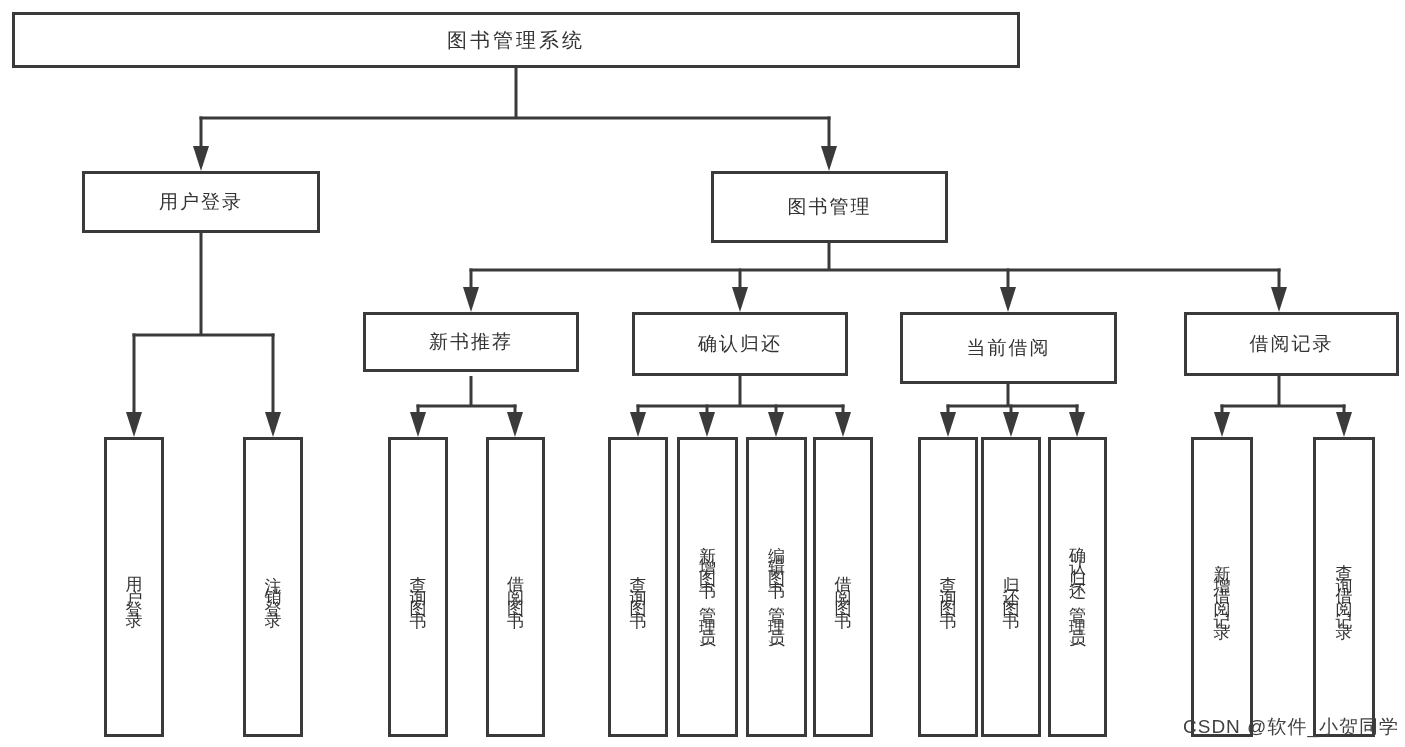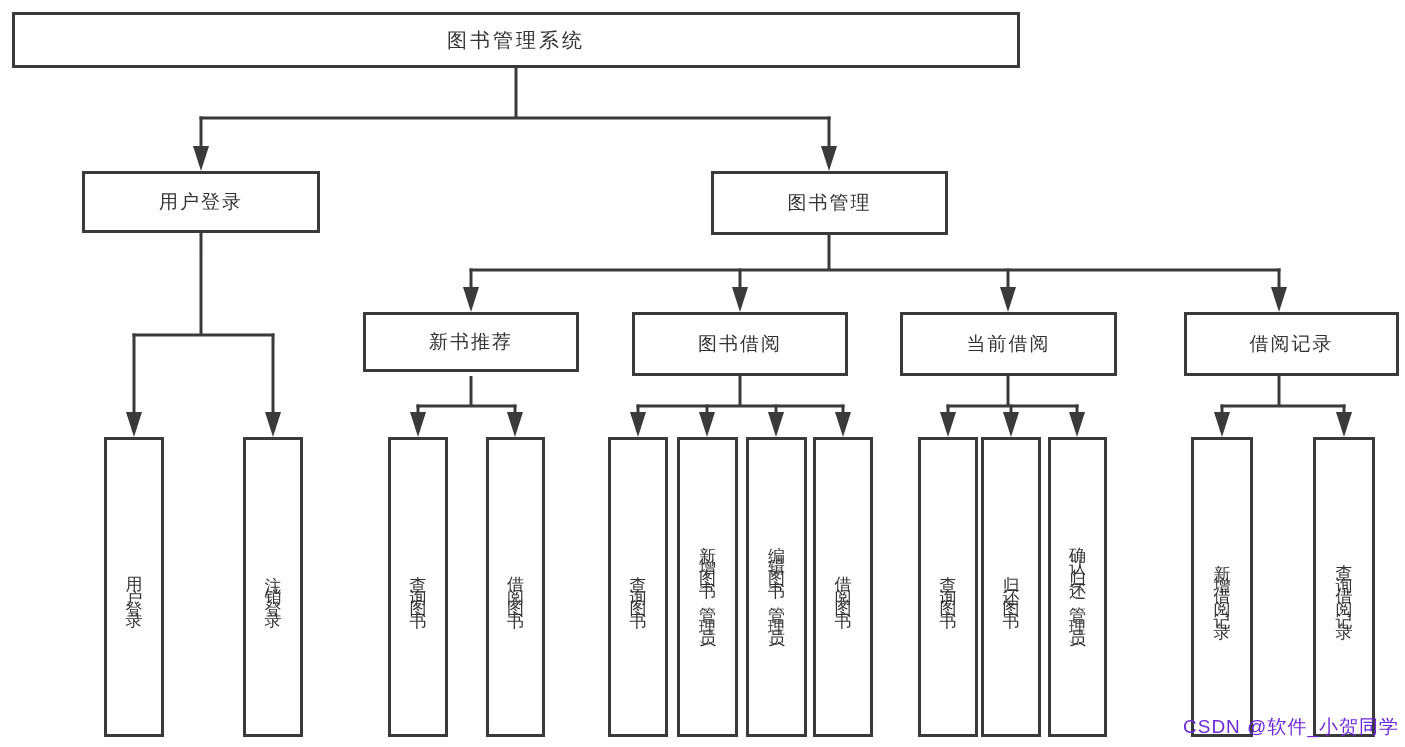--- a/index.html
+++ b/index.html
@@ -36,44 +36,44 @@
     text-orientation: mixed;
     font-size: 17px;
     letter-spacing: 12px;
     line-height: 1;
     top: 437px;
     height: 300px;
   }
   
   .n-root  { left: 12px;  top: 12px;  width: 1008px; height: 56px; }
   .n-l2a   { left: 82px;  top: 171px; width: 238px;  height: 62px; }
-  .n-l2b   { left: 711px; top: 171px; width: 237px;  height: 64px; }
+  .n-l2b   { left: 711px; top: 171px; width: 237px;  height: 72px; }
   .n-l3a   { left: 363px; top: 312px; width: 216px;  height: 60px; }
   .n-l3b   { left: 632px; top: 312px; width: 216px;  height: 64px; }
-  .n-l3c   { left: 900px; top: 312px; width: 217px;  height: 64px; }
+  .n-l3c   { left: 900px; top: 312px; width: 217px;  height: 72px; }
   .n-l3d   { left: 1172px;top: 312px; width: 215px;  height: 64px; margin-left: 12px; }
   .n-g1c1  { left: 104px;  width: 60px; }
   .n-g1c2  { left: 243px;  width: 60px; }
   .n-g2c1  { left: 388px;  width: 60px; }
   .n-g2c2  { left: 486px;  width: 59px; }
   .n-g3c1  { left: 608px;  width: 60px; }
   .n-g3c2  { left: 677px;  width: 61px; }
   .n-g3c3  { left: 746px;  width: 61px; }
   .n-g3c4  { left: 813px;  width: 60px; }
   .n-g4c1  { left: 918px;  width: 60px; }
   .n-g4c2  { left: 981px;  width: 60px; }
   .n-g4c3  { left: 1048px; width: 59px; }
   .n-g5c1  { left: 1191px; width: 62px; }
   .n-g5c2  { left: 1313px; width: 62px; }
   .watermark {
     position: absolute;
     left: 1183px;
     top: 714px;
     font-size: 19px;
-    color: #6d28d9;
+    color: #404040;
     letter-spacing: 1px;
     white-space: nowrap;
     z-index: 5;
   }
 </style>
 </head>
 <body>
 
 <div class="canvas">
 
@@ -149,21 +149,21 @@
       <polygon points="1336,412 1352,412 1344,437"></polygon>
     </g>
   </svg>
 
   <div class="box hbox root-box n-root">图书管理系统</div>
 
   <div class="box hbox n-l2a">用户登录</div>
   <div class="box hbox n-l2b">图书管理</div>
 
   <div class="box hbox n-l3a">新书推荐</div>
-  <div class="box hbox n-l3b">图书借阅</div>
+  <div class="box hbox n-l3b">确认归还</div>
   <div class="box hbox n-l3c">当前借阅</div>
   <div class="box hbox n-l3d">借阅记录</div>
 
   <div class="box vbox n-g1c1">用户登录</div>
   <div class="box vbox n-g1c2">注销登录</div>
 
   <div class="box vbox n-g2c1">查询图书</div>
   <div class="box vbox n-g2c2">借阅图书</div>
 
   <div class="box vbox n-g3c1">查询图书</div>

